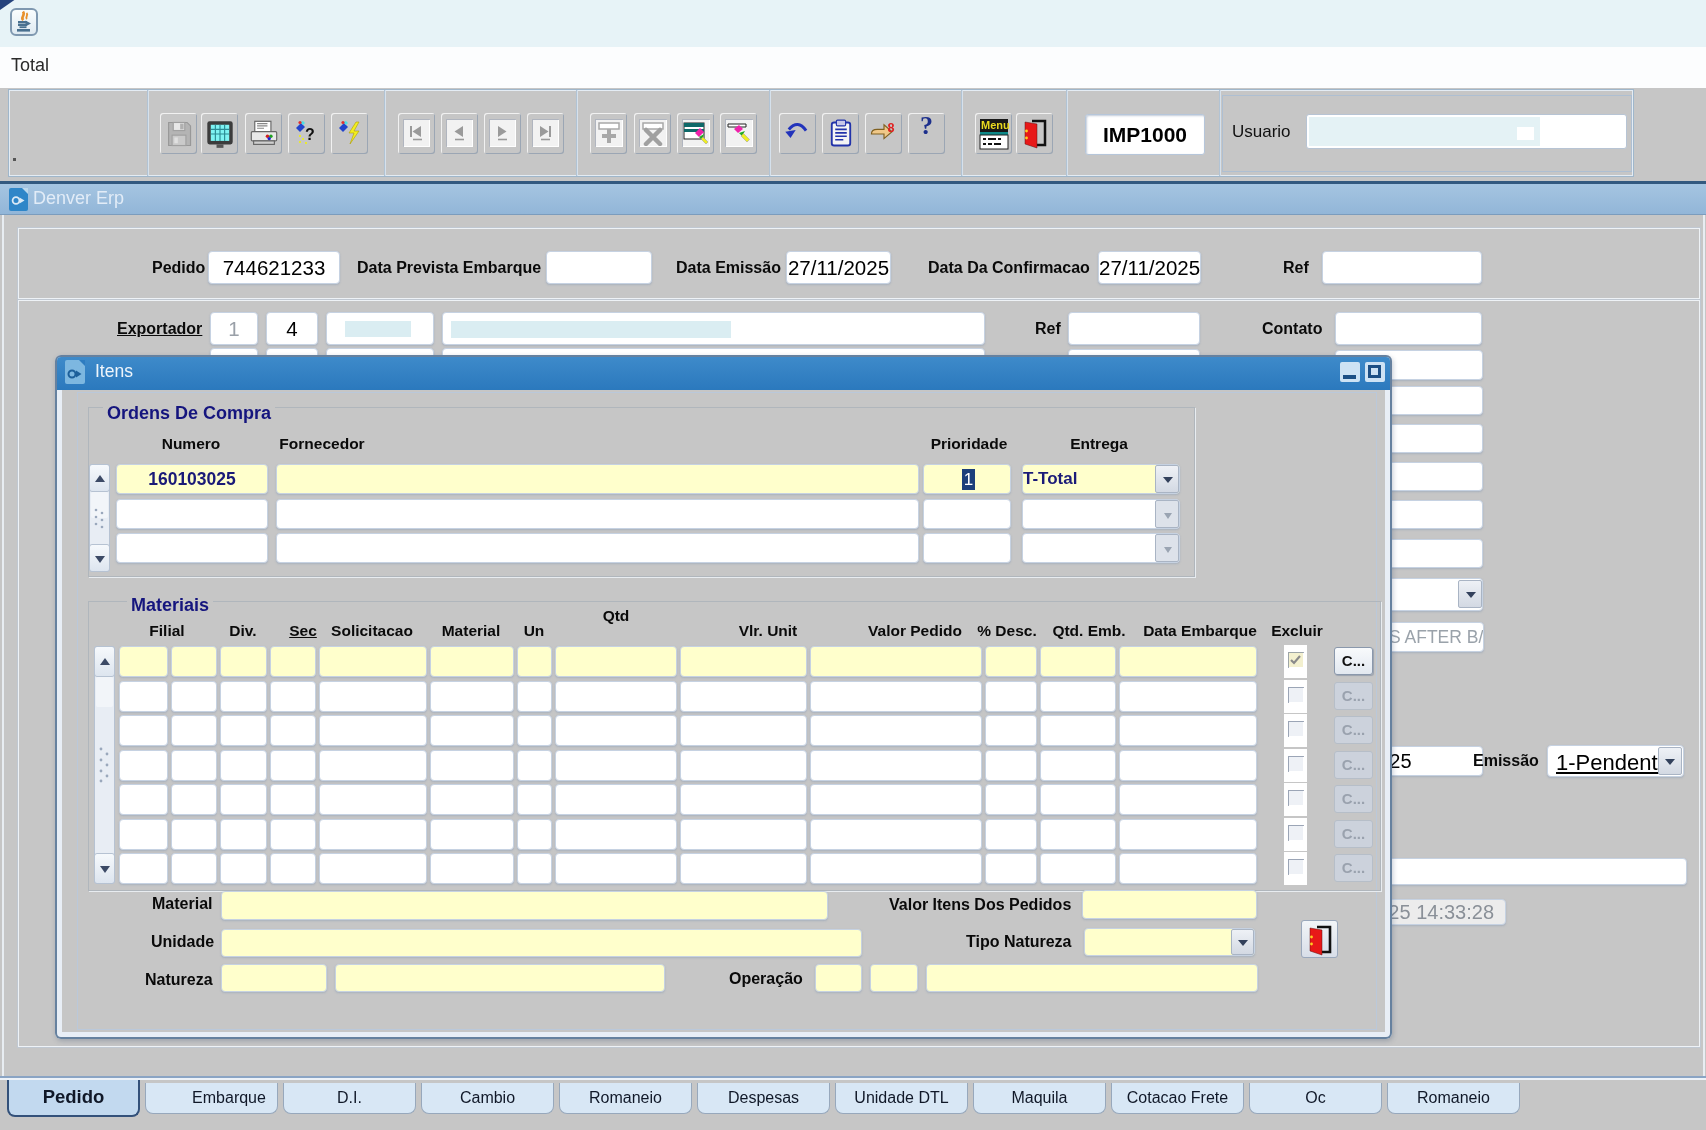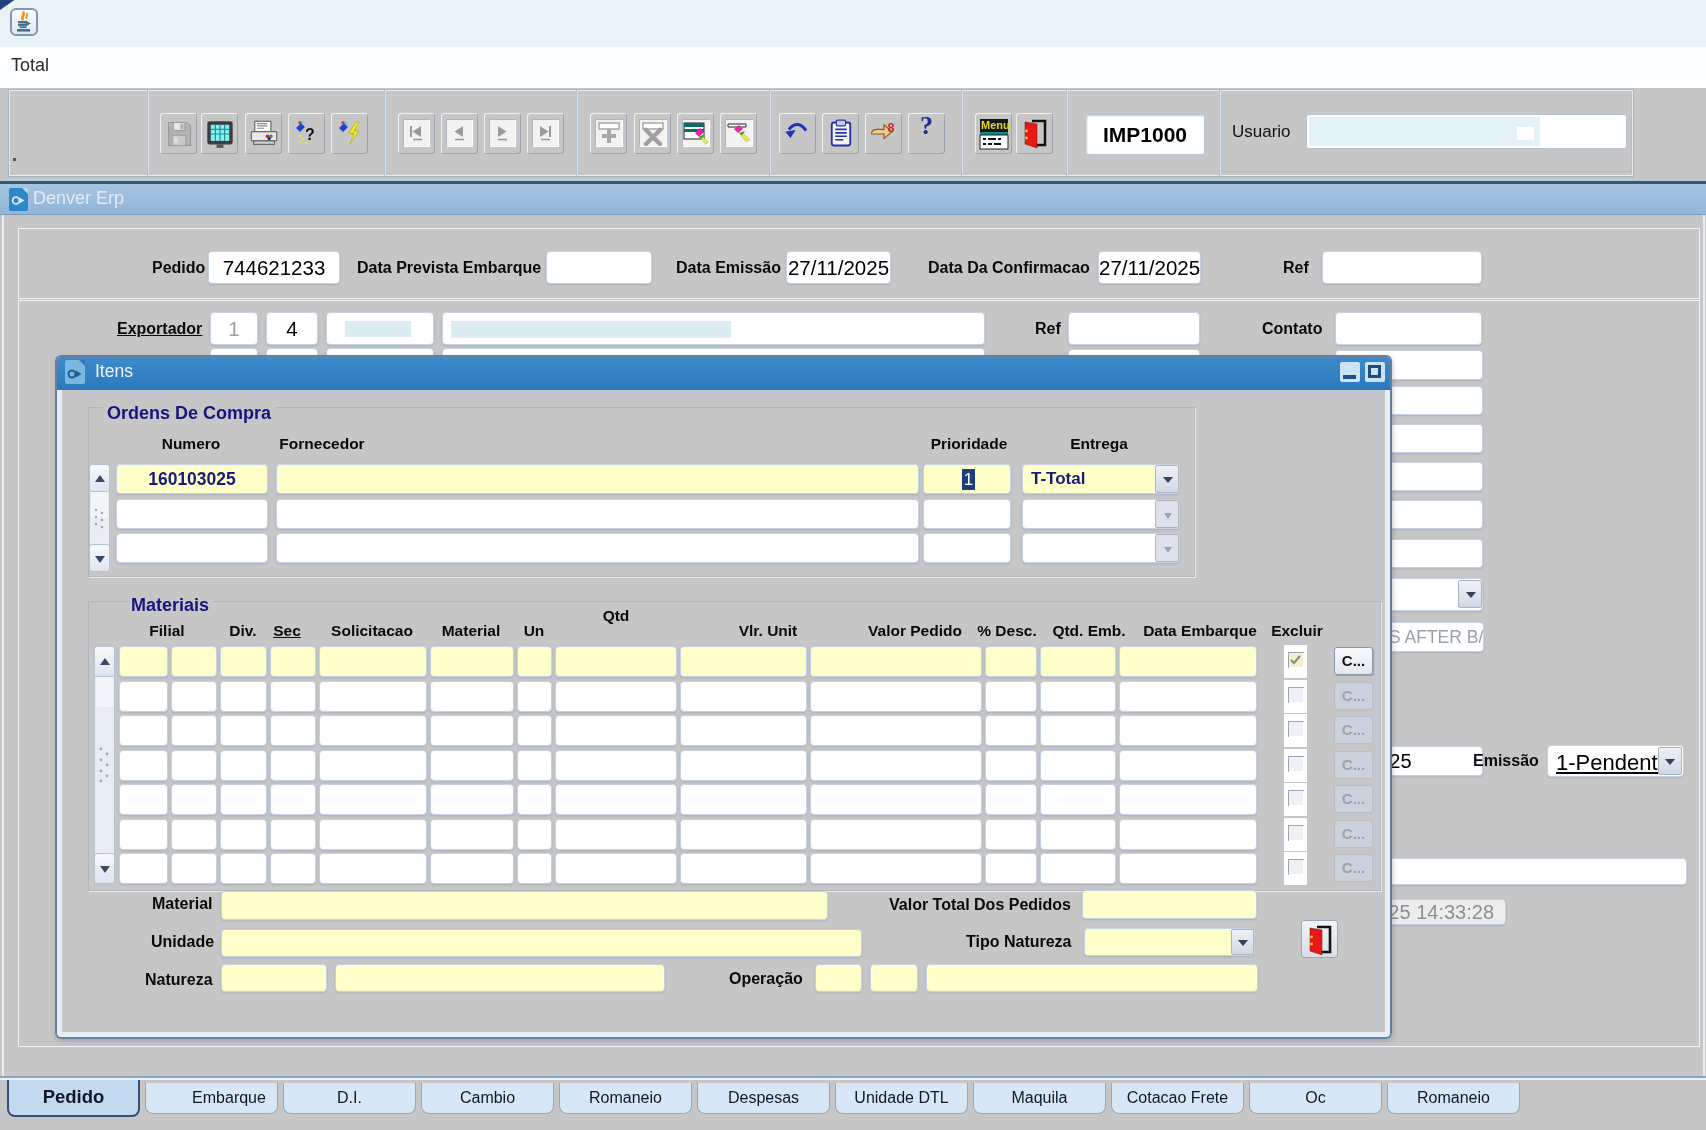--- a/index.html
+++ b/index.html
@@ -339,21 +339,21 @@
     </div>
 <div class="abs" style="left:34px;top:189px;width:21px;height:28px;background:linear-gradient(#f6f9fc,#dde5ef);border:1px solid #b6c2d2;border-radius:3px;">
       <div class="abs" style="left:5px;top:11px;width:0;height:0;border-left:5px solid transparent;border-right:5px solid transparent;border-top:7px solid #3c4a66;"></div>
     </div>
 
 <div class="f y" style="left:61px;top:109px;width:152px;height:30px;text-align:center;line-height:28px;font-size:17.5px;font-weight:bold;color:#1a1a78;">160103025</div>
 <div class="f y" style="left:221px;top:109px;width:643px;height:30px;"></div>
 <div class="f y" style="left:868px;top:109px;width:88px;height:30px;">
       <div style="position:absolute;left:38px;top:4px;width:13px;height:21px;background:#1c3f7a;color:#fff;font-size:17px;text-align:center;line-height:21px;">1</div>
     </div>
-<div class="f y" style="left:967px;top:109px;width:158px;height:30px;font-size:17px;font-weight:bold;color:#1a1a78;line-height:28px;"><span style="padding-left:8px;">T-Total</span></div>
+<div class="f y" style="left:967px;top:109px;width:158px;height:30px;font-size:17px;font-weight:bold;color:#1a1a78;line-height:28px;"><span style="padding-left:0;">T-Total</span></div>
 <div class="combo-btn" style="left:1100px;top:110px;width:24px;height:28px;">
       <div class="arr" style="left:7px;top:11px;"></div>
     </div>
 
 <div class="f" style="left:61px;top:144px;width:152px;height:30px;"></div>
 <div class="f" style="left:221px;top:144px;width:643px;height:30px;"></div>
 <div class="f" style="left:868px;top:144px;width:88px;height:30px;"></div>
 <div class="f" style="left:967px;top:144px;width:158px;height:30px;"></div>
 <div class="combo-btn" style="left:1100px;top:145px;width:24px;height:28px;background:#dde2ea;">
       <div class="arr" style="left:8px;top:12px;border-left-width:4px;border-right-width:4px;border-top-color:#9aa4b2;"></div>
@@ -364,21 +364,21 @@
 <div class="f" style="left:868px;top:178px;width:88px;height:30px;"></div>
 <div class="f" style="left:967px;top:178px;width:158px;height:30px;"></div>
 <div class="combo-btn" style="left:1100px;top:179px;width:24px;height:28px;background:#dde2ea;">
       <div class="arr" style="left:8px;top:12px;border-left-width:4px;border-right-width:4px;border-top-color:#9aa4b2;"></div>
     </div>
 
 <div class="abs" style="left:33px;top:246px;width:1293px;height:290px;border:1px solid #b0b6bc;box-shadow:1px 1px 0 #e8ecf0;"></div>
 <div class="ghdr" style="left:72px;top:240px;">Materiais</div>
 <div class="ch" style="left:112px;top:267px;">Filial</div>
 <div class="ch" style="left:188px;top:267px;">Div.</div>
-<div class="ch" style="left:232px;top:267px;text-decoration:underline;">Sec</div>
+<div class="ch" style="left:248px;top:267px;text-decoration:underline;">Sec</div>
 <div class="ch" style="left:317px;top:267px;">Solicitacao</div>
 <div class="ch" style="left:416px;top:267px;">Material</div>
 <div class="ch" style="left:479px;top:267px;">Un</div>
 <div class="ch" style="left:561px;top:252px;">Qtd</div>
 <div class="ch" style="left:713px;top:267px;">Vlr. Unit</div>
 <div class="ch" style="left:860px;top:267px;">Valor Pedido</div>
 <div class="ch" style="left:952px;top:267px;">% Desc.</div>
 <div class="ch" style="left:1034px;top:267px;">Qtd. Emb.</div>
 <div class="ch" style="left:1145px;top:267px;">Data Embarque</div>
 <div class="ch" style="left:1242px;top:267px;">Excluir</div>
@@ -517,21 +517,21 @@
 <div class="f" style="left:755px;top:498px;width:172px;height:31px;"></div>
 <div class="f" style="left:930px;top:498px;width:52px;height:31px;"></div>
 <div class="f" style="left:985px;top:498px;width:76px;height:31px;"></div>
 <div class="f" style="left:1064px;top:498px;width:138px;height:31px;"></div>
 <div class="cbx" style="left:1233px;top:504px;"></div>
 <div class="cbtn" style="left:1279px;top:499px;background:#ccd2dc;border:1px solid #b6bec8;color:#9aa2ae;font-weight:bold;text-align:center;line-height:26px;">C...</div>
 </div>
 
 <div class="lbl" style="left:97px;top:540px;">Material</div>
 <div class="f y" style="left:166px;top:536px;width:607px;height:29px;"></div>
-<div class="lbl" style="left:834px;top:541px;">Valor Total Dos Pedidos</div>
+<div class="lbl" style="left:834px;top:541px;">Valor Itens Dos Pedidos</div>
 <div class="f y" style="left:1027px;top:535px;width:175px;height:29px;"></div>
 <div class="lbl" style="left:96px;top:578px;">Unidade</div>
 <div class="f y" style="left:166px;top:574px;width:641px;height:28px;"></div>
 <div class="lbl" style="left:911px;top:578px;">Tipo Natureza</div>
 <div class="f y" style="left:1029px;top:573px;width:171px;height:28px;"></div>
 <div class="combo-btn" style="left:1176px;top:574px;width:23px;height:26px;">
       <div class="arr" style="left:6px;top:10px;"></div>
     </div>
 <div class="abs" style="left:1246px;top:565px;width:37px;height:38px;background:linear-gradient(#f2f5f8,#d8dee8);border:1px solid #9aa8bc;border-radius:3px;">
 <svg width="30" height="32" viewBox="0 0 30 32" style="position:absolute;left:3px;top:3px;">

